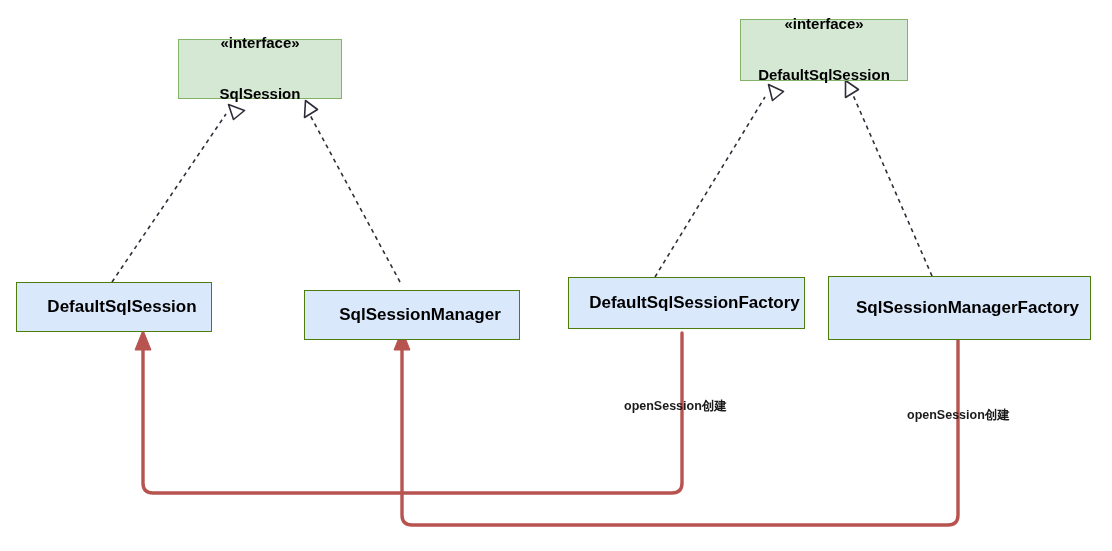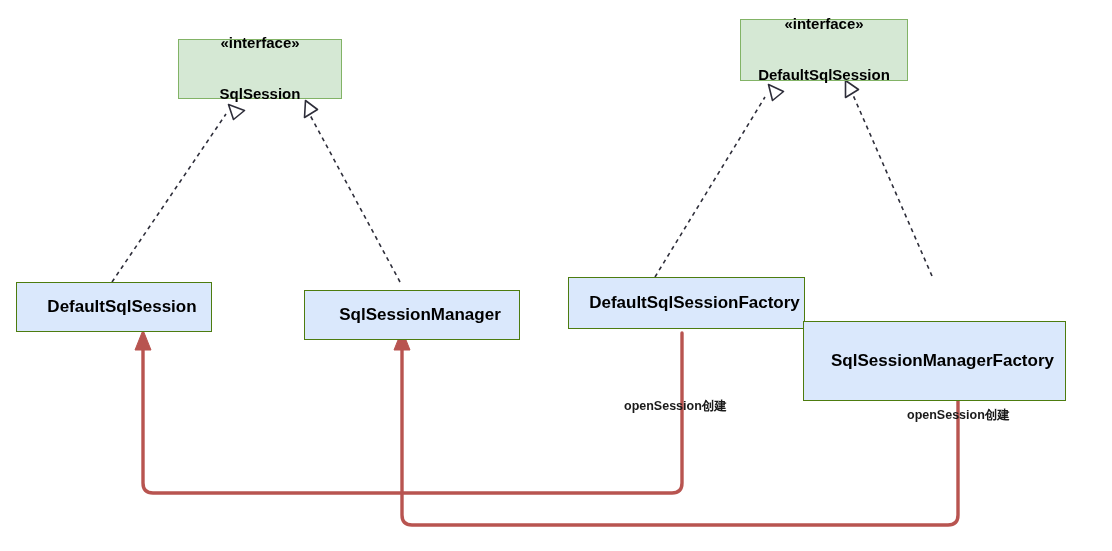--- a/index.html
+++ b/index.html
@@ -116,21 +116,21 @@
   </div>
 
   <div class="node cls" style="left:304px; top:282px; width:216px; height:50px;margin-top:8px;">
     <span class="nm">SqlSessionManager</span>
   </div>
 
   <div class="node cls" style="left:568px; top:277px; width:237px; height:52px;">
     <span class="nm">DefaultSqlSessionFactory</span>
   </div>
 
-  <div class="node cls" style="left:803px; top:276px; width:263px; height:80px;margin-top:45px;">
+  <div class="node cls" style="left:828px; top:276px; width:263px; height:64px;">
     <span class="nm">SqlSessionManagerFactory</span>
   </div>
 
   <div class="edge-label" style="left:624px; top:398px;">openSession创建</div>
 
   <div class="edge-label" style="left:907px; top:407px;">openSession创建</div>
 
 </div>
 
 </body></html>

